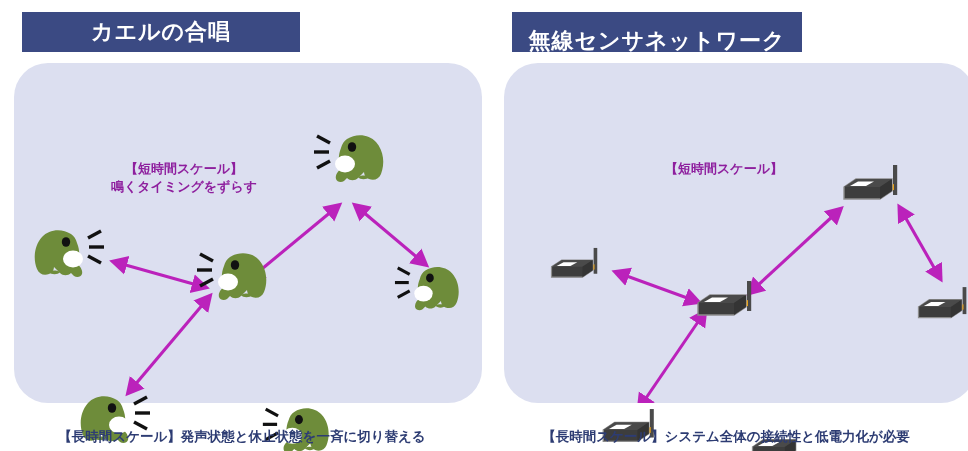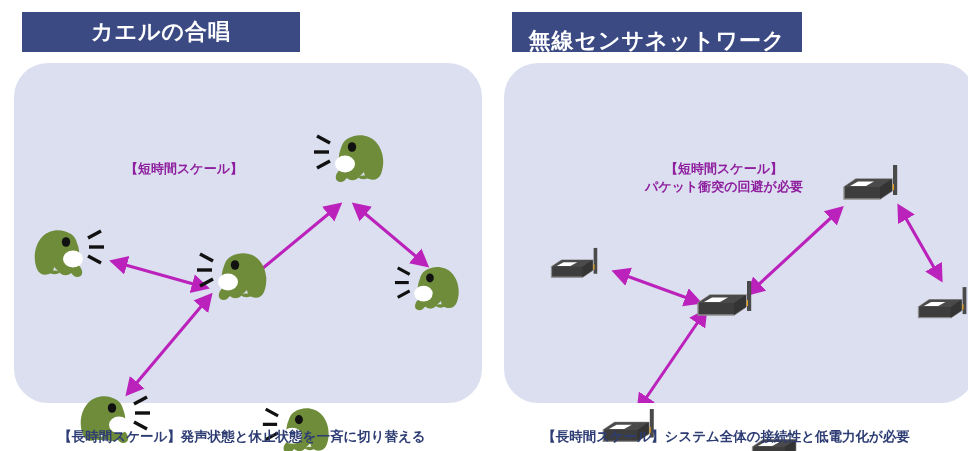--- a/index.html
+++ b/index.html
@@ -86,20 +86,21 @@
   <div class="column left">
 
     <div class="title-band">
       <span class="title-text">カエルの合唱</span>
     </div>
 
     <div class="panel">
 
       <div class="annot">
         <span>【短時間スケール】</span>
+        <span class="l2">鳴くタイミングをずらす</span>
       </div>
 
       <svg class="links-layer" width="457" height="340" style="position:absolute;left:0;top:0;">
         <defs>
           <marker id="ah-l-start" markerWidth="7" markerHeight="7" refX="5.4" refY="3.5" orient="auto">
             <path d="M7,0.4 L1.1,3.5 L7,6.6 Z" fill="#bb22bb"></path>
           </marker>
           <marker id="ah-l-end" markerWidth="7" markerHeight="7" refX="1.6" refY="3.5" orient="auto">
             <path d="M0,0.4 L5.9,3.5 L0,6.6 Z" fill="#bb22bb"></path>
           </marker>
@@ -214,21 +215,20 @@
   <div class="column right">
 
     <div class="title-band">
       <span class="title-text">無線センサネットワーク</span>
     </div>
 
     <div class="panel">
 
       <div class="annot">
         <span>【短時間スケール】</span>
-        <span class="l2">パケット衝突の回避が必要</span>
       </div>
 
       <svg class="links-layer" width="460" height="340" style="position:absolute;left:0;top:0;">
         <defs>
           <marker id="ah-r-start" markerWidth="7" markerHeight="7" refX="5.4" refY="3.5" orient="auto">
             <path d="M7,0.4 L1.1,3.5 L7,6.6 Z" fill="#bb22bb"></path>
           </marker>
           <marker id="ah-r-end" markerWidth="7" markerHeight="7" refX="1.6" refY="3.5" orient="auto">
             <path d="M0,0.4 L5.9,3.5 L0,6.6 Z" fill="#bb22bb"></path>
           </marker>

